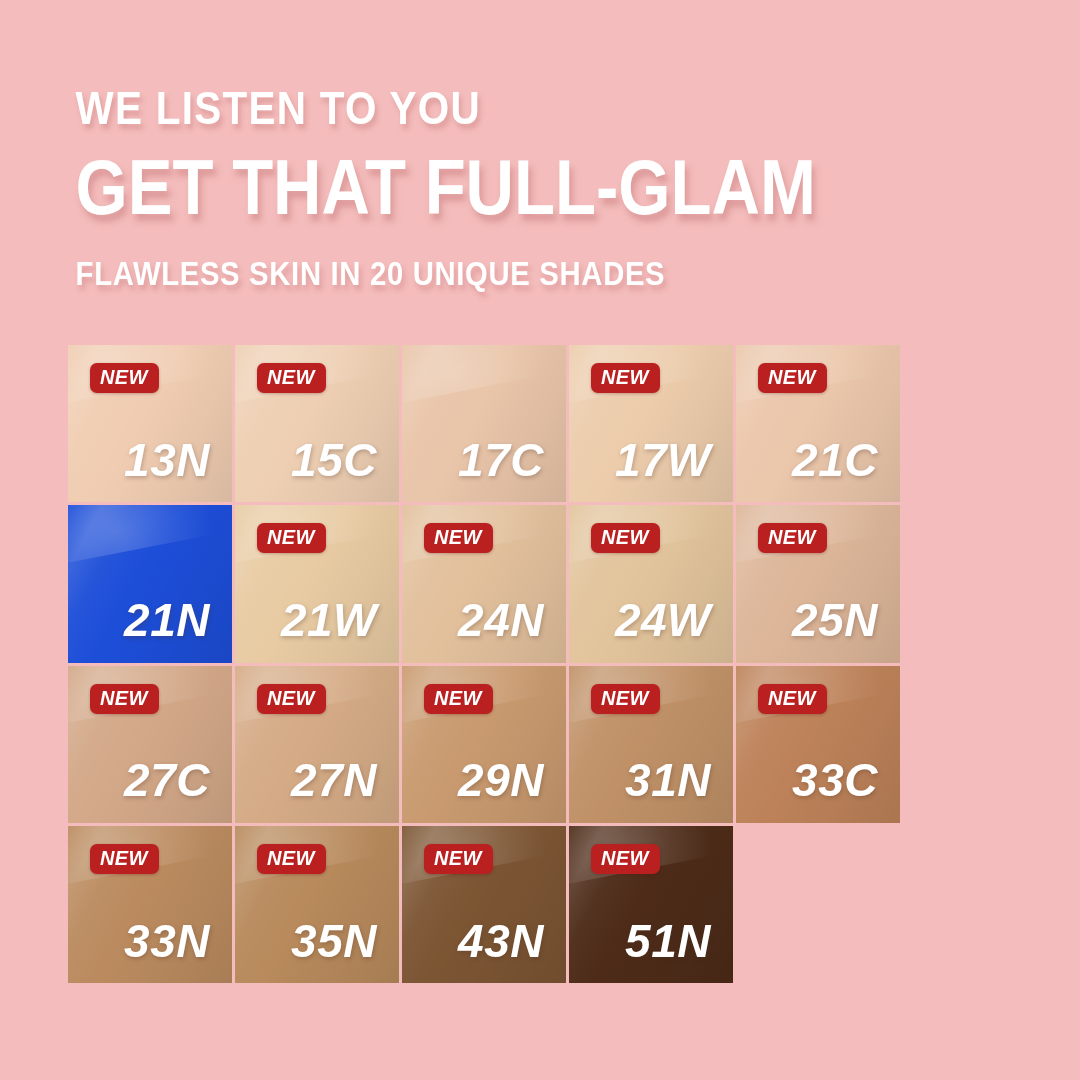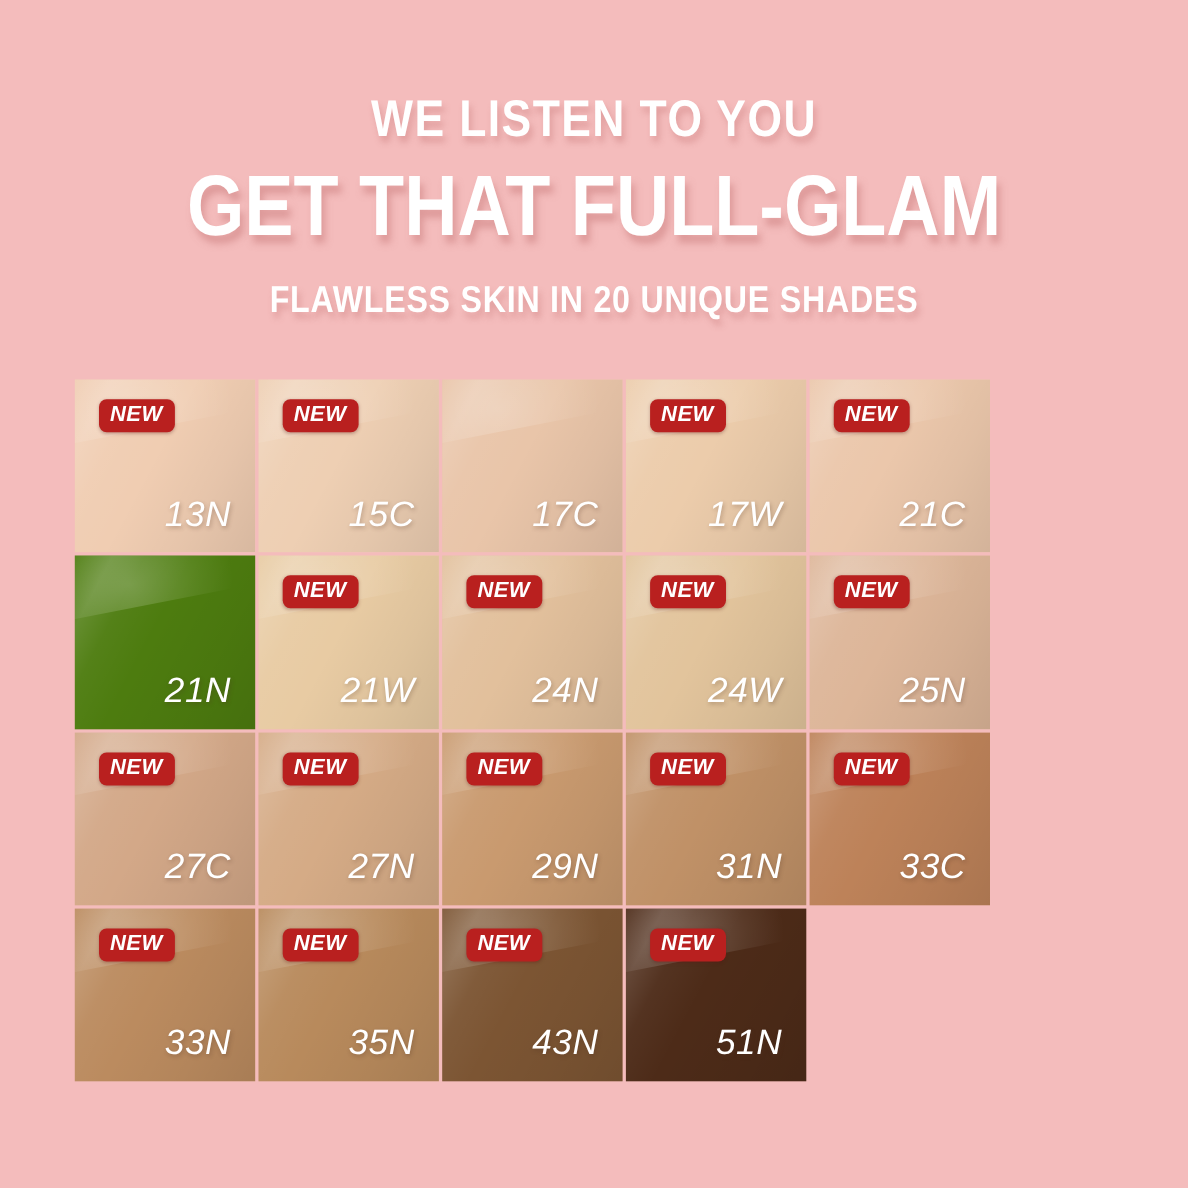--- a/index.html
+++ b/index.html
@@ -14,21 +14,20 @@
     background:#f4bcbc;
     font-family:"Liberation Sans", sans-serif;
     position:relative;
   }
 
   
   .header {
     position:absolute;
     top:0; left:0; right:0;
     padding-top:84px;
-    text-align:center;
   }
 
   .eyebrow,
   .headline,
   .subline {
     color:#ffffff;
     font-weight:700;
     text-transform:uppercase;
     white-space:nowrap;
     letter-spacing:0.5px;
@@ -126,22 +125,22 @@
     line-height:1.05;
     z-index:3;
     box-shadow:0 1px 3px rgba(90,20,20,0.3);
   }
 
   .shade-label {
     position:absolute;
     right:22px;
     bottom:18px;
     color:#ffffff;
-    font-size:32px;
-    font-weight:400;
+    font-size:46px;
+    font-weight:700;
     font-style:italic;
     letter-spacing:0.5px;
     line-height:1.05;
     z-index:3;
     text-shadow:1px 2px 4px rgba(80,50,35,0.30);
   }
 </style>
 </head>
 <body style="background: rgb(244, 188, 188);">
 
@@ -165,21 +164,21 @@
         <span class="shade-label">17C</span>
       </div>
       <div class="swatch" style="background: rgb(236, 204, 171);">
         <span class="badge">NEW</span>
         <span class="shade-label">17W</span>
       </div>
       <div class="swatch" style="background: rgb(235, 199, 171);">
         <span class="badge">NEW</span>
         <span class="shade-label">21C</span>
       </div>
-      <div class="swatch" style="background: #4d7c0f;">
+      <div class="swatch" style="background: #1d4ed8;">
         <span class="shade-label">21N</span>
       </div>
       <div class="swatch" style="background: rgb(232, 203, 163);">
         <span class="badge">NEW</span>
         <span class="shade-label">21W</span>
       </div>
       <div class="swatch" style="background: rgb(226, 192, 156);">
         <span class="badge">NEW</span>
         <span class="shade-label">24N</span>
       </div>

